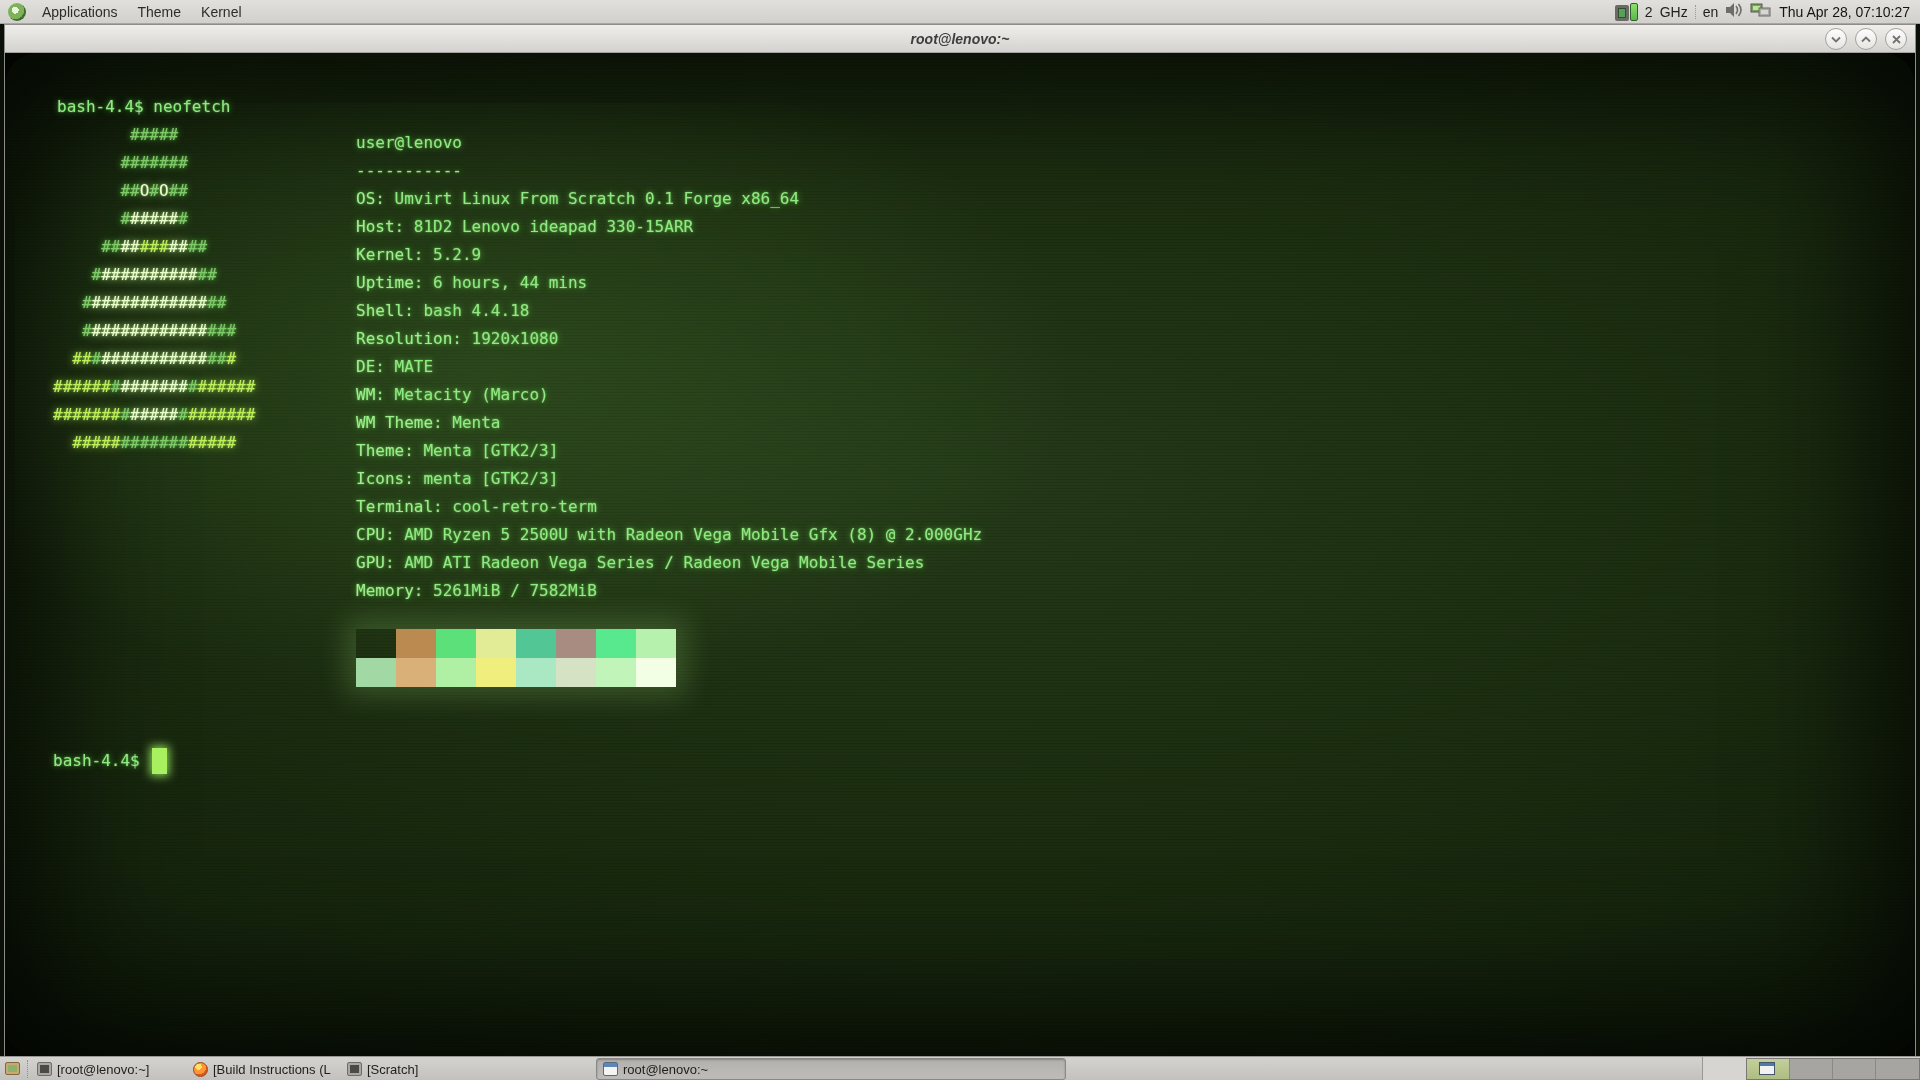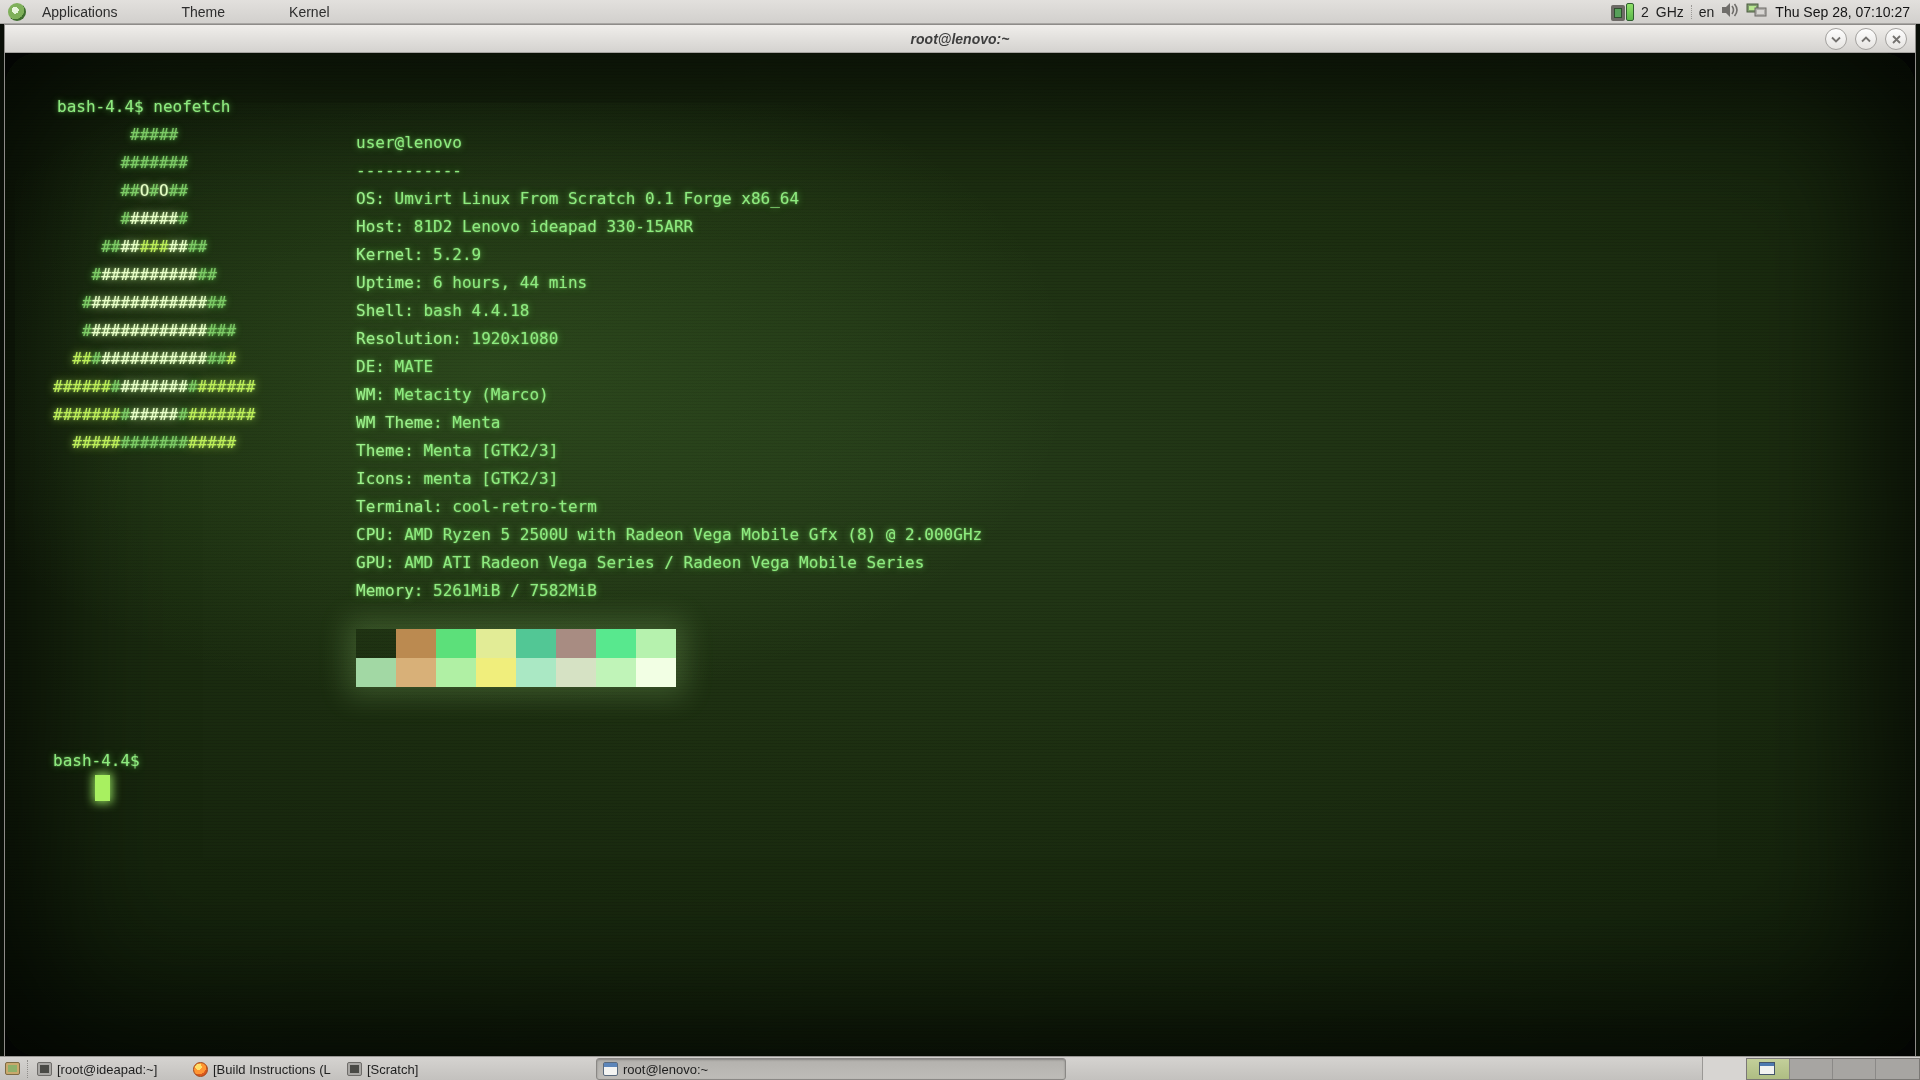--- a/index.html
+++ b/index.html
@@ -57,21 +57,21 @@
   .t3 { color:#bdef58; text-shadow:0 0 8px rgba(190,255,90,.7), 0 0 2px rgba(210,255,140,.6); }
 
   #neofetch-info { position:absolute; left:351px; top:76px; }
   .info-line .lbl { color:#9af08a; }
 
   #palette { position:absolute; left:351px; top:576px;
     box-shadow:0 0 28px 10px rgba(190,255,150,.18); }
   .pal-row { display:flex; height:29px; }
   .pal-block { width:40px; height:29px; }
 
-  #prompt-2 { position:absolute; left:48px; top:694px; display:flex; align-items:center;flex-direction:column; }
+  #prompt-2 { position:absolute; left:48px; top:694px; display:flex; align-items:center; }
   #cursor { display:inline-block; width:15px; height:26px; margin-left:12px; background:#a8f060;
     box-shadow:0 0 10px 2px rgba(170,255,110,.8); }
 
   
   #taskbar { position:absolute; left:0; right:0; bottom:0; height:24px;
     background:linear-gradient(#d5d3d0,#c3c1be); border-top:1px solid #989693;
     display:flex; align-items:center; z-index:30; }
   #show-desktop { width:24px; height:22px; display:flex; align-items:center; justify-content:center; }
   .sd-glyph { width:15px; height:13px; background:#c9a96d; border:1px solid #7d6a43; border-radius:2px; position:relative; }
   .sd-glyph::after { content:""; position:absolute; inset:2px; background:#8fb06a; }
@@ -96,21 +96,21 @@
   .ws-cell.active .mini-win::before { content:""; position:absolute; left:0; right:0; top:0; height:3px; background:#4d79b0; }
   #ws-spacer { position:absolute; right:174px; top:0; width:44px; height:23px; background:#d7d5d2; border-left:1px solid #9a9895; }
 </style>
 </head>
 <body>
 
 <div id="screen">
 
   <div id="menubar">
     <div id="menu-logo"></div>
-    <div id="menus" style="display: flex; gap: 44px;">
+    <div id="menus" style="display: flex;">
         <div class="menu-item">Applications</div>
         <div class="menu-item">Theme</div>
         <div class="menu-item">Kernel</div>
       </div>
     <div id="bar-right">
       <span id="cpu-icon">
           <span class="chip"></span>
           <span class="bar"></span>
         </span>
       <span class="bar-text">2</span>
@@ -124,21 +124,21 @@
           </svg>
       </span>
       <span>
         <svg width="22" height="16" viewBox="0 0 22 16">
             <rect x="1" y="2" width="11" height="8" fill="#7f9b6d" stroke="#4e5e42"></rect>
             <rect x="3" y="4" width="7" height="4" fill="#b8e890"></rect>
             <rect x="9" y="6" width="11" height="8" fill="#b0aeab" stroke="#6c6a67"></rect>
             <rect x="11" y="8" width="7" height="4" fill="#d8d6d3"></rect>
           </svg>
       </span>
-      <span id="clock">Thu Sep 28, 07:10:27</span>
+      <span id="clock">Thu Apr 28, 07:10:27</span>
     </div>
   </div>
 
   <div id="window">
     <div id="titlebar">
       <span id="window-title">root@lenovo:~</span>
       <div id="win-controls">
         <div class="win-btn">
           <span>
               <svg width="10" height="7" viewBox="0 0 10 7">
@@ -204,21 +204,21 @@
   </div>
 
   <div id="taskbar">
     <div id="show-desktop">
         <span class="sd-glyph"></span>
       </div>
     <span class="tb-sep"></span>
     <div id="tasks">
         <div class="task-btn" style="left: 30px; width: 152px;">
           <span class="task-icon icon-terminal-window"></span>
-          <span style="overflow: hidden; white-space: nowrap;">[root@ideapad:~]</span>
+          <span style="overflow: hidden; white-space: nowrap;">[root@lenovo:~]</span>
         </div>
         <div class="task-btn" style="left: 186px; width: 152px;">
           <span class="task-icon icon-firefox"></span>
           <span style="overflow: hidden; white-space: nowrap;">[Build Instructions (Linux...</span>
         </div>
         <div class="task-btn" style="left: 340px; width: 146px;">
           <span class="task-icon icon-terminal-window"></span>
           <span style="overflow: hidden; white-space: nowrap;">[Scratch]</span>
         </div>
         <div class="task-btn active" style="left: 596px; width: 470px;">

